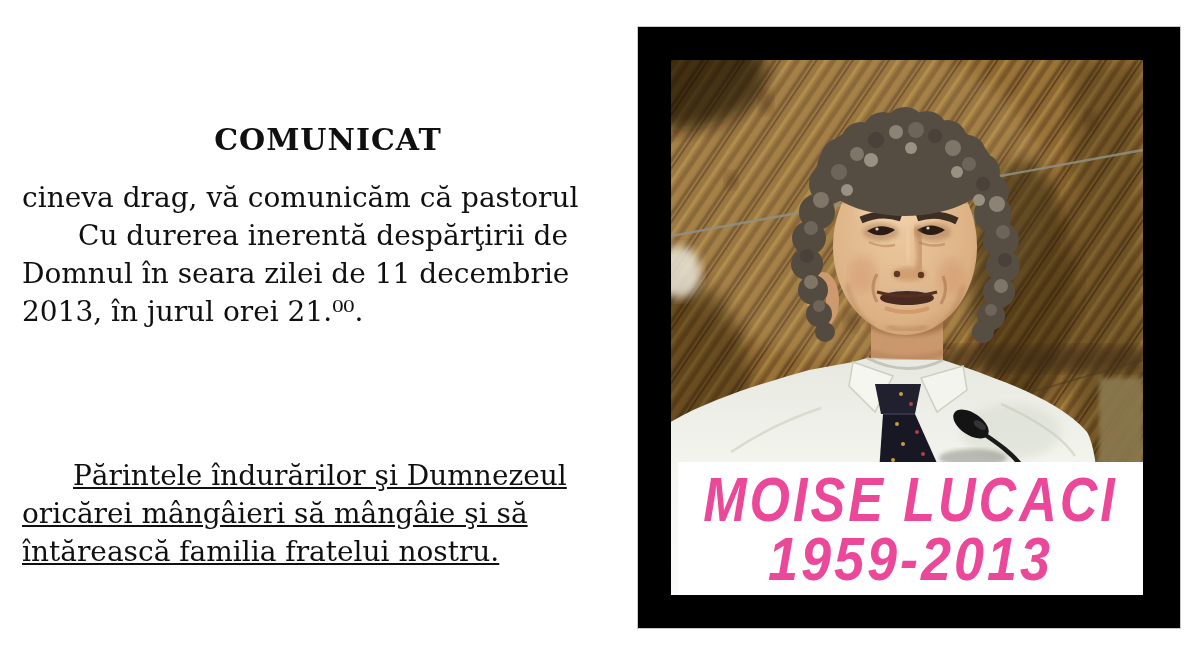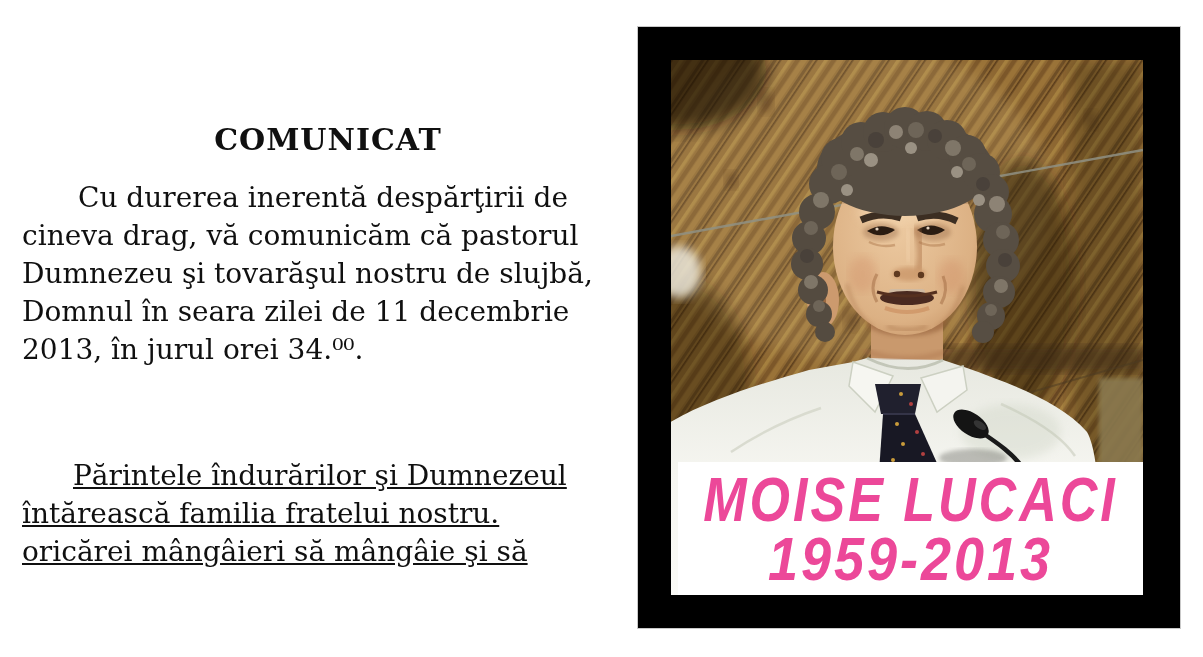--- a/index.html
+++ b/index.html
@@ -29,31 +29,30 @@
 </style>
 </head>
 <body>
 
 <div id="canvas">
 
   <section>
     <h1 class="title">COMUNICAT</h1>
 
     <div class="para" id="p1">
+      <div class="ln">cineva drag, vă comunicăm că pastorul</div>
       <div class="ln indent1">Cu durerea inerentă despărţirii de</div>
-      <div class="ln">cineva drag, vă comunicăm că pastorul</div>
-      <div class="ln">Dumnezeu şi tovarăşul nostru de slujbă,</div>
       <div class="ln">Domnul în seara zilei de 11 decembrie</div>
-      <div class="ln">2013, în jurul orei 34.⁰⁰.</div>
+      <div class="ln">2013, în jurul orei 21.⁰⁰.</div>
     </div>
 
     <div class="para" id="p2">
       <div class="ln indent2">Părintele îndurărilor şi Dumnezeul</div>
+      <div class="ln">oricărei mângâieri să mângâie şi să</div>
       <div class="ln">întărească familia fratelui nostru.</div>
-      <div class="ln">oricărei mângâieri să mângâie şi să</div>
     </div>
   </section>
 
   <figure class="frame" style="margin:0;">
     <div class="photo">
       <svg width="472" height="535" viewBox="0 0 472 535" xmlns="http://www.w3.org/2000/svg">
         <defs>
           <pattern id="wood" patternUnits="userSpaceOnUse" width="30" height="30" patternTransform="rotate(34)">
             <rect width="30" height="30" fill="#8d6732"></rect>
             <rect x="0" width="1.6" height="30" fill="#5a3c1b"></rect>

